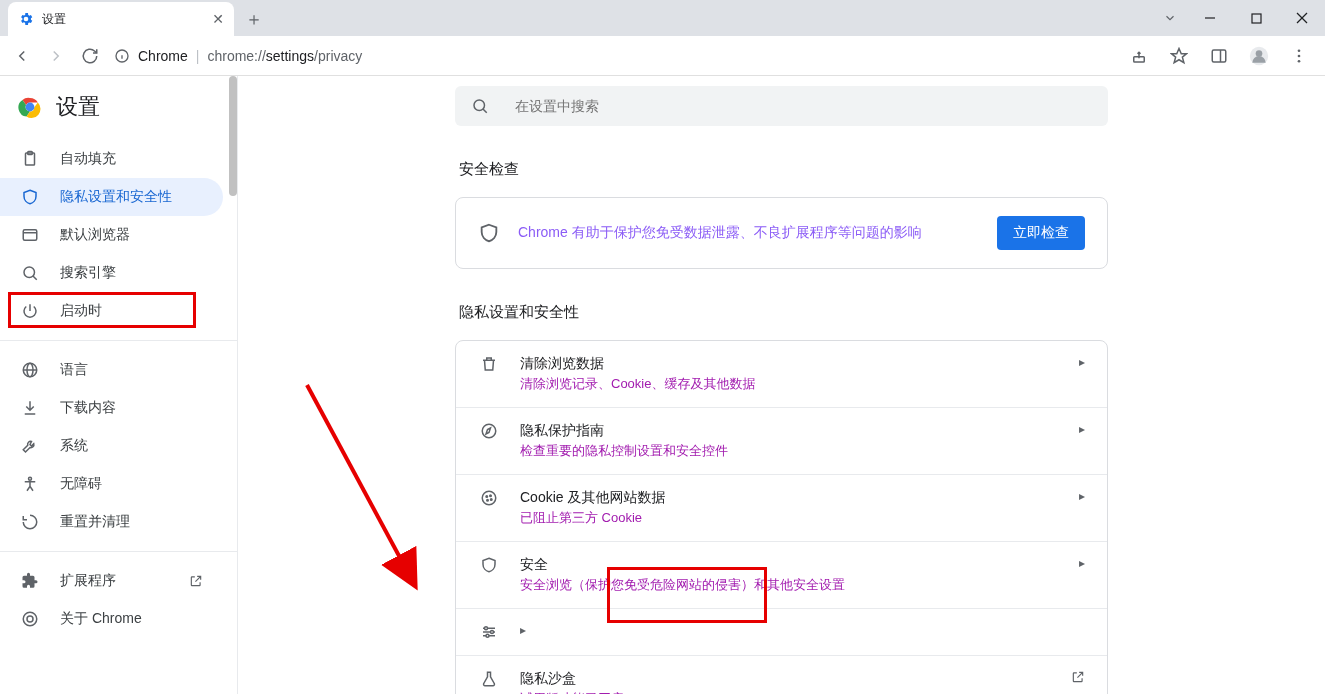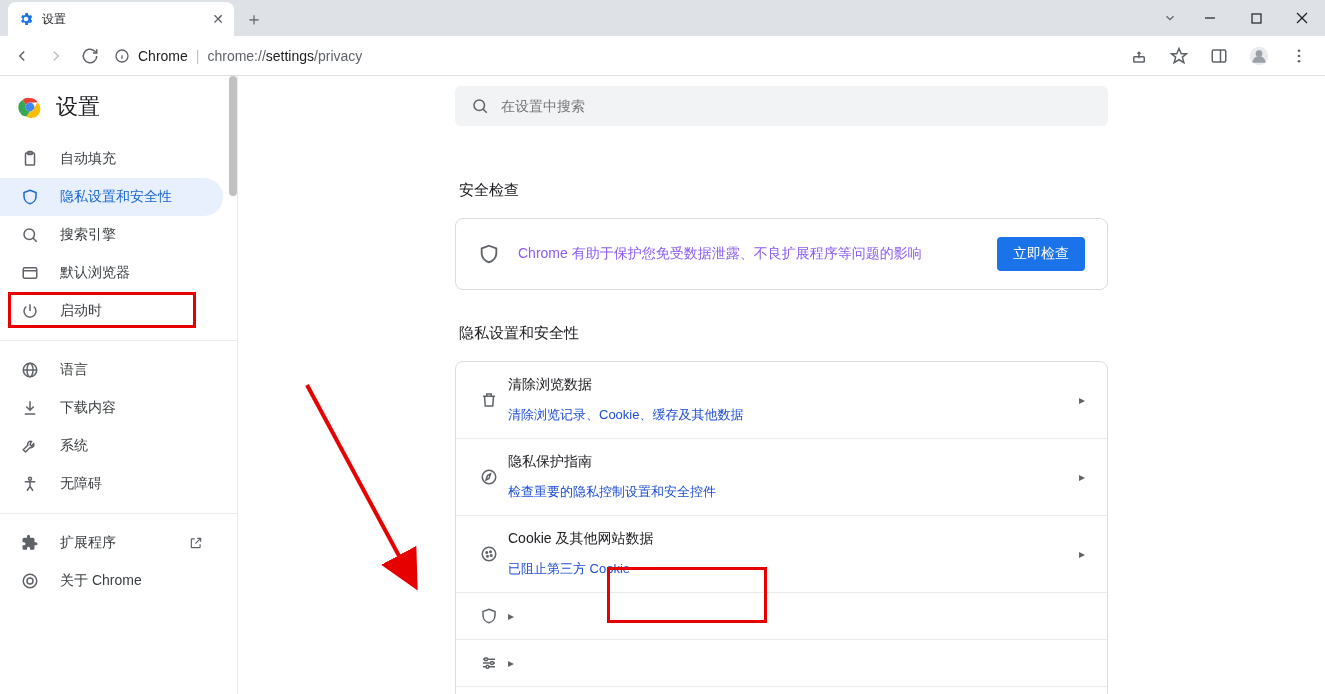--- a/index.html
+++ b/index.html
@@ -35,34 +35,34 @@
     .side-item{ display:flex; align-items:center; gap:20px; height:38px; padding:0 20px; color:#3c4043; font-size:14px; cursor:pointer; border-radius:0 19px 19px 0; margin-right:14px; }
     .side-item .ic{ width:20px; color:#5f6368; display:flex; justify-content:center; }
     .side-item.active{ background:#e8f0fe; color:#1967d2; }
     .side-item.active .ic{ color:#1967d2; }
     .side-sep{ height:1px; background:#e8eaed; margin:10px 0; }
     .side-item .ext{ margin-left:auto; color:#5f6368; }
     .side-hl{ position:absolute; border:3px solid #e60000; left:8px; top:216px; width:188px; height:36px; pointer-events:none; }
     .vscroll{ position:absolute; right:0; top:0; width:8px; height:120px; background:#c1c1c1; border-radius:4px; }
 
     .main{ flex:1; display:flex; flex-direction:column; align-items:center; position:relative; padding-top:10px; }
-    .searchbox{ width:653px; height:40px; background:#f1f3f4; border-radius:6px; display:flex; align-items:center; padding:16px 16px; gap:12px; color:#5f6368; }
+    .searchbox{ width:653px; height:40px; background:#f1f3f4; border-radius:6px; display:flex; align-items:center; padding:16px 16px; gap:26px; color:#5f6368; }
     .searchbox input{ border:none; background:transparent; outline:none; font-size:14px; color:#202124; width:100%; }
     .content{ width:653px; padding-top:30px; }
-    .sect-title{ font-size:15px; color:#202124; margin:25px 0 18px 4px; }
+    .sect-title{ font-size:15px; color:#202124; margin:4px 0 18px 4px; }
     .card{ border:1px solid #dadce0; border-radius:8px; background:#fff; }
     .checkrow{ display:flex; align-items:center; padding:18px 22px; gap:18px; }
     .checkrow .txt{ flex:1; color:#8b5cf6; font-size:14px; }
     .bluebtn{ background:#1a73e8; color:#fff; border:none; padding:8px 16px; border-radius:4px; font-size:14px; cursor:pointer; }
-    .listcard .row{ display:flex; align-items:center; padding:14px 22px; gap:8px; border-top:1px solid #e8eaed; cursor:pointer; }
+    .listcard .row{ display:flex; padding:14px 22px; gap:20px; border-top:1px solid #e8eaed; cursor:pointer; }
     .listcard .row:first-child{ border-top:none; }
     .row .ic{ width:22px; color:#5f6368; display:flex; justify-content:center; }
     .row .txts{ flex:1; }
     .row .t1{ font-size:14px; color:#202124; }
-    .row .t2{ font-size:13px; color:#1d4ed8; margin-top:12px; }
+    .row .t2{ font-size:13px; color:#a21caf; margin-top:2px; }
     .row .arr{ color:#5f6368; font-size:12px; }
 
     
     .anno-arrow{ position:absolute; left:64px; top:304px; pointer-events:none; }
     .anno-box{ position:absolute; border:3px solid #e60000; left:369px; top:491px; width:160px; height:56px; pointer-events:none; }
 
     svg{ display:block; }
   </style>
 </head>
 <body>
@@ -197,34 +197,34 @@
         <span class="ic">
           <svg width="18" height="18" viewBox="0 0 24 24" fill="none" stroke="#1967d2" stroke-width="2">
             <path d="M12 3l8 3v5c0 5-3.5 9-8 10-4.5-1-8-5-8-10V6z"></path>
           </svg>
         </span>
         <span>隐私设置和安全性</span>
       </div>
     <div class="side-item">
         <span class="ic">
           <svg width="18" height="18" viewBox="0 0 24 24" fill="none" stroke="#5f6368" stroke-width="2">
+            <rect x="3" y="5" width="18" height="14" rx="2"></rect>
+            <line x1="3" y1="9" x2="21" y2="9"></line>
+          </svg>
+        </span>
+        <span>默认浏览器</span>
+      </div>
+    <div class="side-item">
+        <span class="ic">
+          <svg width="18" height="18" viewBox="0 0 24 24" fill="none" stroke="#5f6368" stroke-width="2">
             <circle cx="11" cy="11" r="7"></circle>
             <line x1="21" y1="21" x2="16" y2="16"></line>
           </svg>
         </span>
         <span>搜索引擎</span>
-      </div>
-    <div class="side-item">
-        <span class="ic">
-          <svg width="18" height="18" viewBox="0 0 24 24" fill="none" stroke="#5f6368" stroke-width="2">
-            <rect x="3" y="5" width="18" height="14" rx="2"></rect>
-            <line x1="3" y1="9" x2="21" y2="9"></line>
-          </svg>
-        </span>
-        <span>默认浏览器</span>
       </div>
     <div class="side-item">
         <span class="ic">
           <svg width="18" height="18" viewBox="0 0 24 24" fill="none" stroke="#5f6368" stroke-width="2">
             <path d="M12 3v9M7 6a8 8 0 1010 0"></path>
           </svg>
         </span>
         <span>启动时</span>
       </div>
 
@@ -257,20 +257,28 @@
         <span>系统</span>
       </div>
     <div class="side-item">
         <span class="ic">
           <svg width="18" height="18" viewBox="0 0 24 24" fill="none" stroke="#5f6368" stroke-width="2">
             <circle cx="12" cy="5" r="2"></circle>
             <path d="M5 9h14M12 9v6m-4 6l4-6 4 6"></path>
           </svg>
         </span>
         <span>无障碍</span>
+      </div>
+    <div class="side-item">
+        <span class="ic">
+          <svg width="18" height="18" viewBox="0 0 24 24" fill="none" stroke="#5f6368" stroke-width="2">
+            <path d="M3 12a9 9 0 109-9M3 4v5h5"></path>
+          </svg>
+        </span>
+        <span>重置并清理</span>
       </div>
 
     <div class="side-sep"></div>
 
     <div class="side-item">
         <span class="ic">
           <svg width="18" height="18" viewBox="0 0 24 24" fill="#5f6368">
             <path d="M20 11h-2V7a2 2 0 00-2-2h-4V3a2 2 0 10-4 0v2H4a2 2 0 00-2 2v4h2a2 2 0 110 4H2v4a2 2 0 002 2h4v-2a2 2 0 114 0v2h4a2 2 0 002-2v-4h2a2 2 0 100-4z"></path>
           </svg>
         </span>
@@ -360,20 +368,24 @@
               <div class="t2">已阻止第三方 Cookie</div>
             </div>
           <span class="arr">▸</span>
         </div>
         <div class="row">
           <span class="ic">
               <svg width="18" height="18" viewBox="0 0 24 24" fill="none" stroke="#5f6368" stroke-width="2">
                 <path d="M12 3l8 3v5c0 5-3.5 9-8 10-4.5-1-8-5-8-10V6z"></path>
               </svg>
             </span>
+          <div class="txts">
+              <div class="t1">安全</div>
+              <div class="t2">安全浏览（保护您免受危险网站的侵害）和其他安全设置</div>
+            </div>
           <span class="arr">▸</span>
         </div>
         <div class="row">
           <span class="ic">
               <svg width="18" height="18" viewBox="0 0 24 24" fill="none" stroke="#5f6368" stroke-width="2">
                 <line x1="4" y1="7" x2="20" y2="7"></line>
                 <line x1="4" y1="12" x2="20" y2="12"></line>
                 <line x1="4" y1="17" x2="20" y2="17"></line>
                 <circle cx="8" cy="7" r="2" fill="#fff"></circle>
                 <circle cx="16" cy="12" r="2" fill="#fff"></circle>

